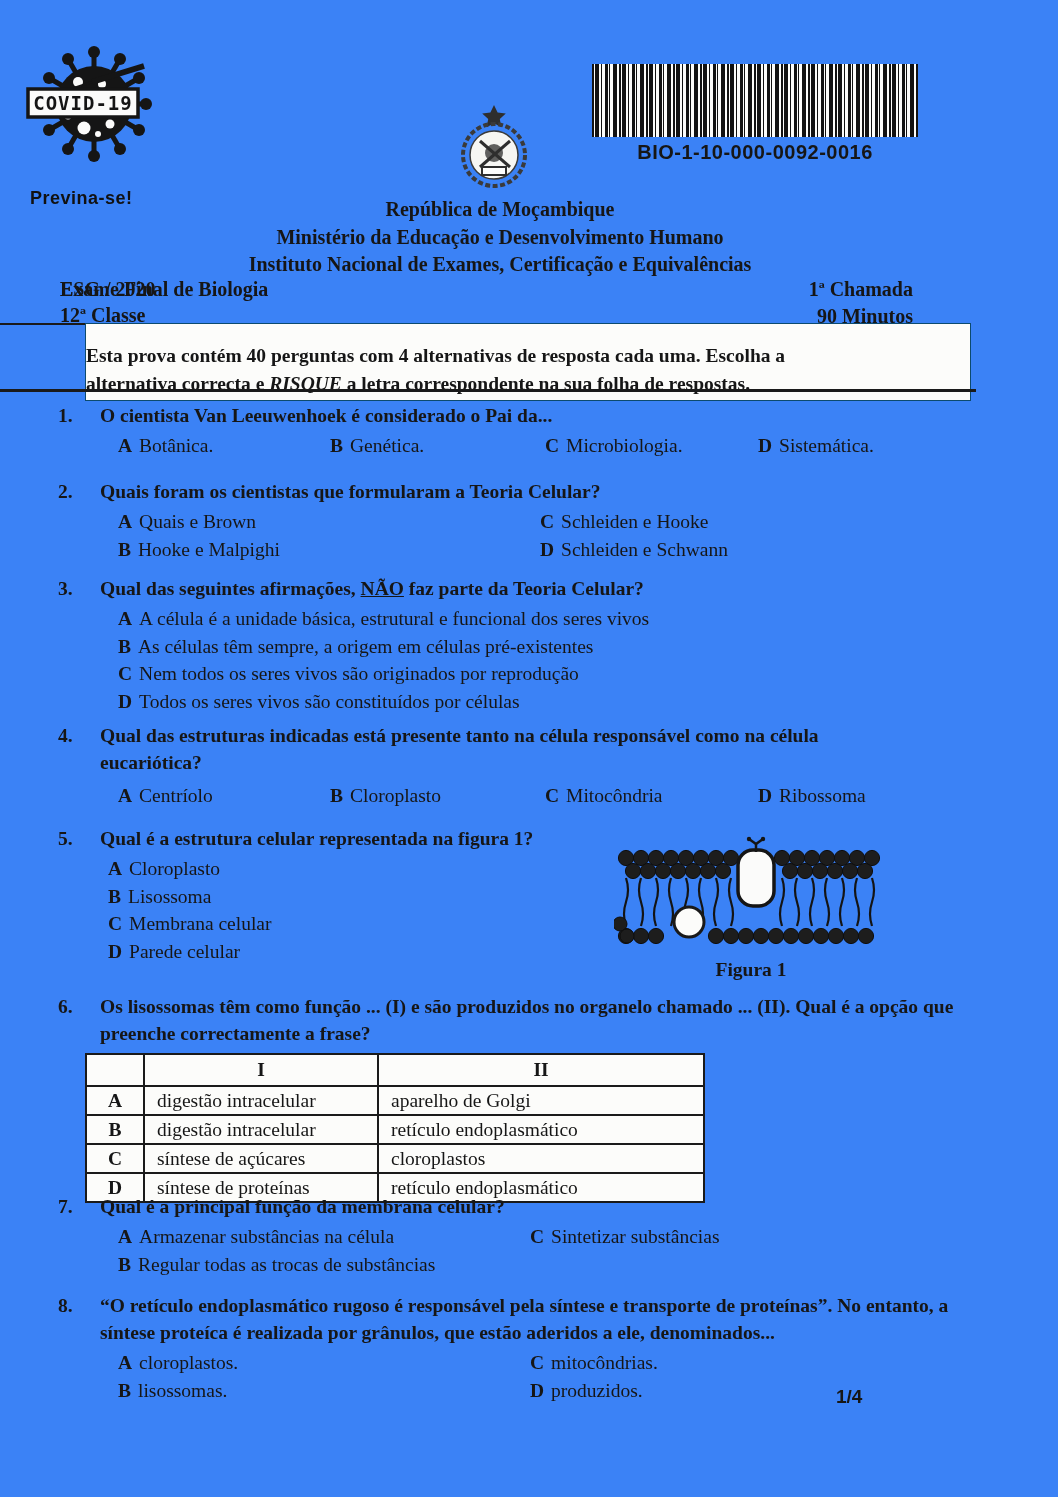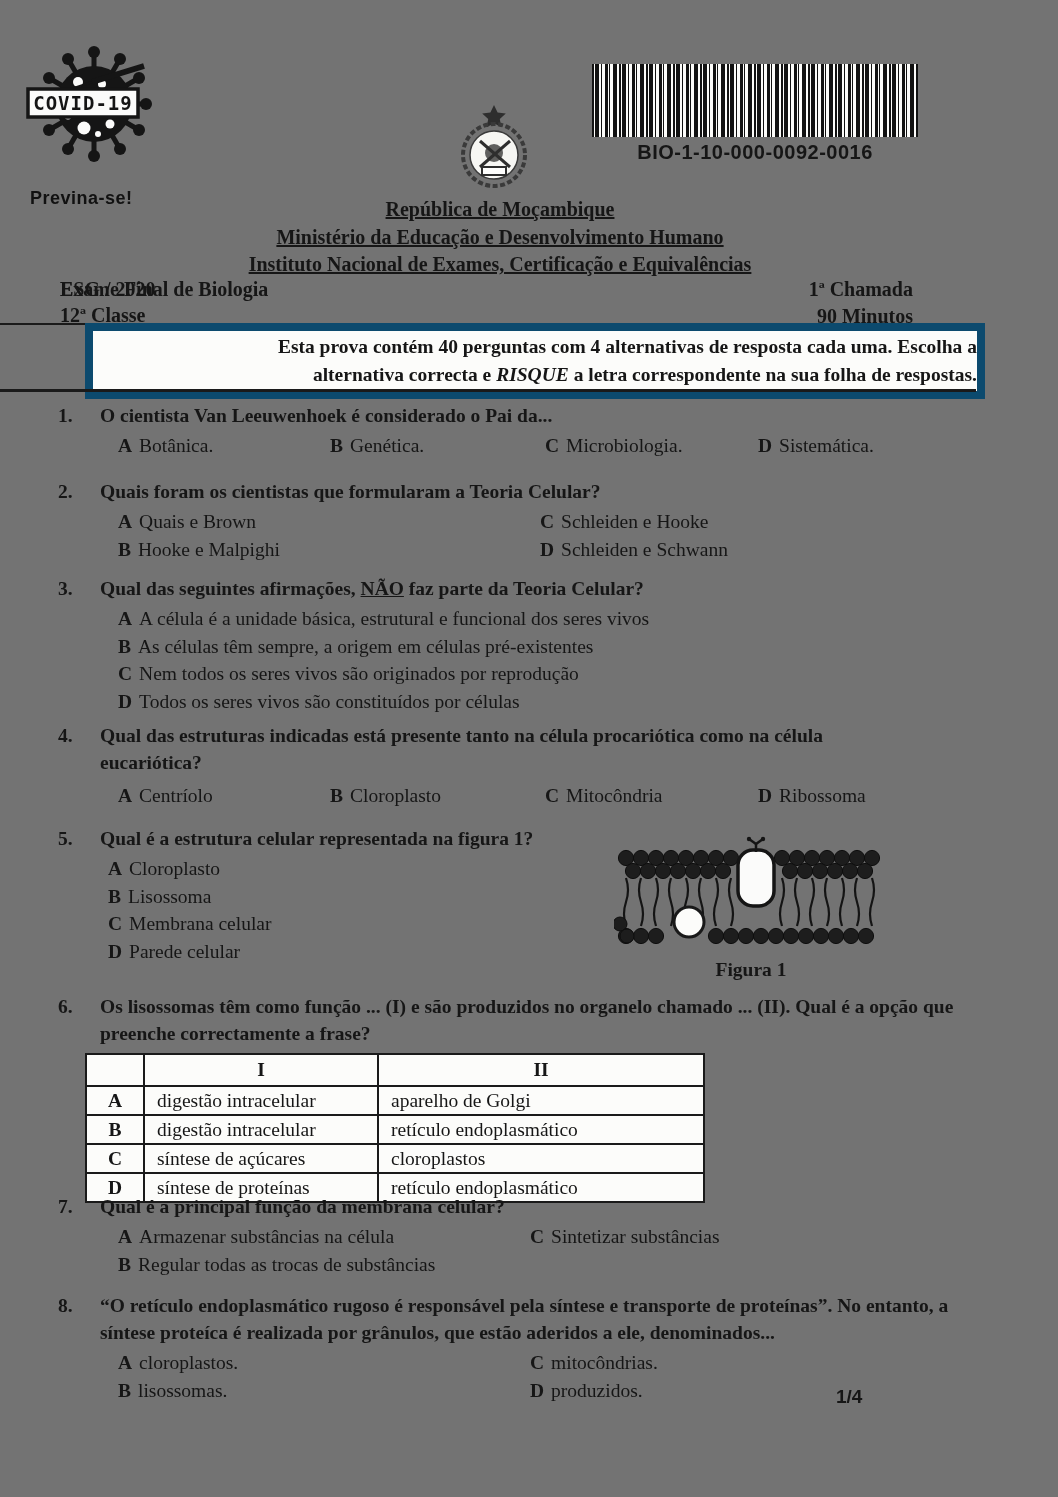--- a/index.html
+++ b/index.html
@@ -1,40 +1,40 @@
 <!DOCTYPE html>
 <html><head>
 <meta charset="utf-8">
 <style>
   html,body{margin:0;padding:0;background:#e9e9e7;}
   .sheet{
     position:relative;width:1058px;height:1497px;margin:0 auto;
-    background:#737373;color:#161616;
+    background:#3b82f6;color:#161616;
     font-family:"Liberation Serif",serif;overflow:hidden;
   }
   
   .covid{position:absolute;left:22px;top:42px;width:170px;}
   .covid-caption{font-family:"Liberation Sans",sans-serif;font-weight:700;font-size:18px;margin-top:0;margin-left:8px;letter-spacing:.5px;color:#111;}
   
   .barcode{position:absolute;left:590px;top:64px;width:330px;text-align:center;}
   .bars{width:326px;height:73px;margin:0 auto;
     background:repeating-linear-gradient(90deg,
       #121212 0 2px,#fcfcfa 2px 3px,#121212 3px 7px,#fcfcfa 7px 9px,
       #121212 9px 10px,#fcfcfa 10px 13px,#121212 13px 16px,#fcfcfa 16px 17px,
       #121212 17px 18px,#fcfcfa 18px 21px,#121212 21px 25px,#fcfcfa 25px 27px);}
   .code{font-family:"Liberation Sans",sans-serif;font-weight:700;font-size:20px;margin-top:4px;letter-spacing:.5px;}
   
   .emblem{position:absolute;left:452px;top:102px;}
   
-  .hdr-center{position:absolute;top:196px;left:60px;width:880px;text-align:center;font-weight:700;font-size:20px;line-height:27.5px;text-decoration:underline;}
+  .hdr-center{position:absolute;top:196px;left:60px;width:880px;text-align:center;font-weight:700;font-size:20px;line-height:27.5px;}
   .hdr-left{position:absolute;top:276px;left:60px;font-weight:700;font-size:20px;line-height:26px;}
   .hdr-mid{position:absolute;top:278px;left:60px;width:880px;text-align:left;font-weight:700;font-size:20px;}
   .hdr-right{position:absolute;top:276px;left:736px;width:177px;text-align:right;font-weight:700;font-size:20px;line-height:27px;}
-  .instr-box{position:absolute;top:323px;left:85px;width:884px;height:58px;border:8px solid #0c4a6e;
-    text-align:right;font-weight:700;font-size:19.5px;line-height:28px;padding-top:2px;background:#fcfcfa;}
+  .instr-box{position:absolute;top:323px;left:85px;width:884px;height:58px;border:1px solid #0c4a6e;
+    text-align:left;font-weight:700;font-size:19.5px;line-height:28px;padding-top:18px;background:#fcfcfa;}
   .stub{position:absolute;top:323px;left:0;width:85px;height:2px;background:#1a1a1a;}
   .rule{position:absolute;top:389px;left:0;width:976px;height:3px;background:#1a1a1a;}
   
   .q{position:absolute;left:58px;width:925px;display:flex;}
   .qnum{flex:0 0 42px;font-weight:700;font-size:19.5px;line-height:27px;}
   .qbody{flex:1;}
   .qtext{font-weight:700;font-size:19.5px;line-height:27px;}
   .qtext .u{text-decoration:underline;}
   .qtext .it{}
   .opts{padding-left:18px;font-size:19.5px;line-height:27.5px;margin-top:3px;}
@@ -181,21 +181,21 @@
         <span class="opt"><b>B</b><span>As células têm sempre, a origem em células pré-existentes</span></span>
         <span class="opt"><b>C</b><span>Nem todos os seres vivos são originados por reprodução</span></span>
         <span class="opt"><b>D</b><span>Todos os seres vivos são constituídos por células</span></span>
       </div>
     </div>
   </div>
 
   <div class="q" style="top:722px">
     <div class="qnum">4.</div>
     <div class="qbody">
-      <div class="qtext" style="width:820px">Qual das estruturas indicadas está presente tanto na célula procariótica como na célula eucariótica?</div>
+      <div class="qtext" style="width:820px">Qual das estruturas indicadas está presente tanto na célula responsável como na célula eucariótica?</div>
       <div class="opts grid4" style="margin-top:6px">
         <span class="opt"><b>A</b><span>Centríolo</span></span>
         <span class="opt"><b>B</b><span>Cloroplasto</span></span>
         <span class="opt"><b>C</b><span>Mitocôndria</span></span>
         <span class="opt"><b>D</b><span>Ribossoma</span></span>
       </div>
     </div>
   </div>
 
   <div class="q" style="top:825px">

